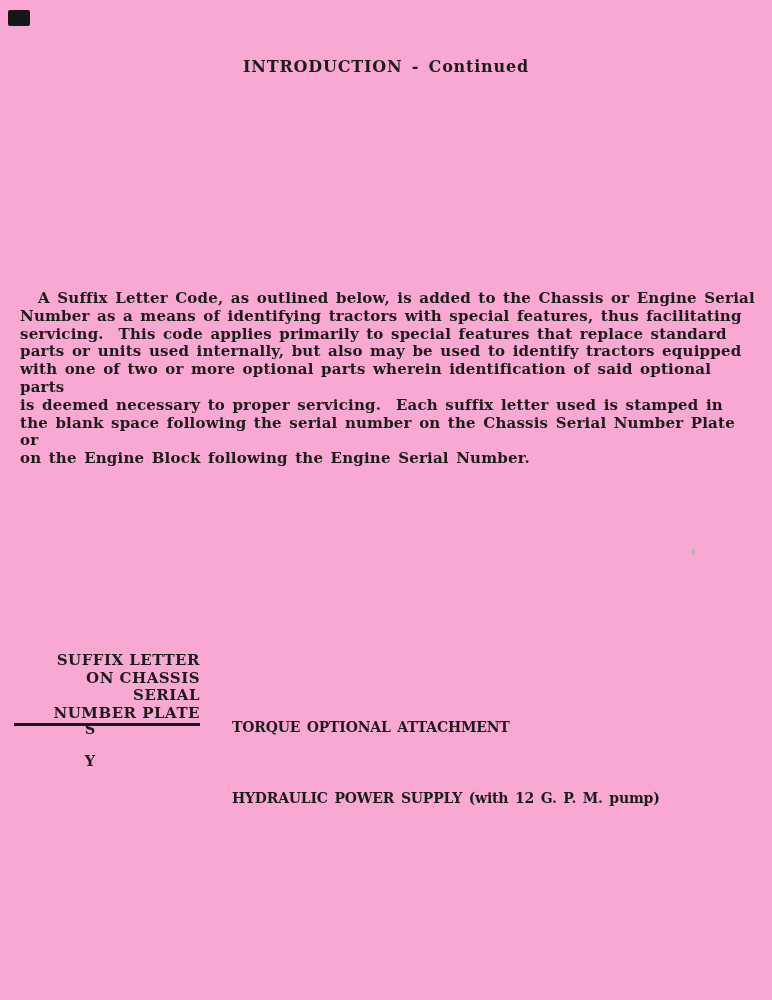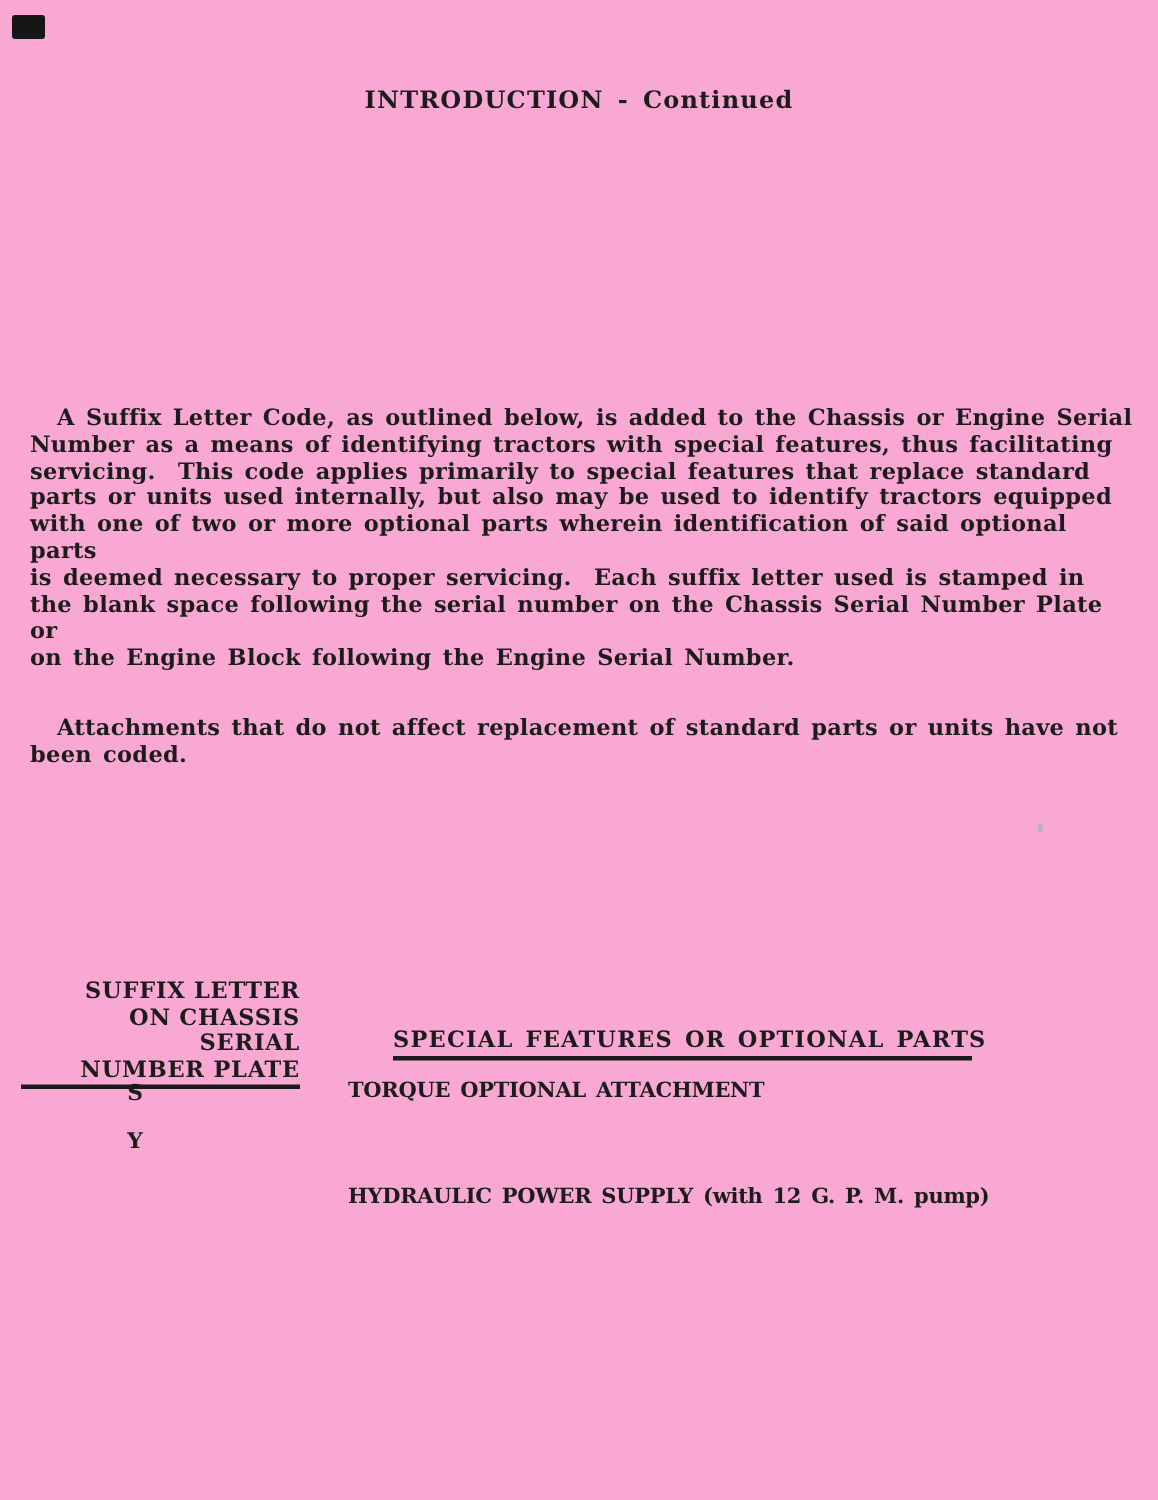--- a/index.html
+++ b/index.html
@@ -43,20 +43,21 @@
   }
   .body-par {
     left: 20px;
     width: 740px;
     font-size: 15px;
     line-height: 17.8px;
     letter-spacing: 0.2px;
     word-spacing: 2px;
     white-space: pre-wrap;
     text-indent: 18px;
+    margin-top: 20px;
   }
   .par-1 { top: 270px; }
   .par-2 { top: 477px; }
 
   .tbl-col1-header {
     left: 14px;
     top: 652px;
     width: 186px;
     text-align: right;
     font-size: 15px;
@@ -125,28 +126,25 @@
 
   <div class="abs body-par par-1">A Suffix Letter Code, as outlined below, is added to the Chassis or Engine Serial
 Number as a means of identifying tractors with special features, thus facilitating
 servicing.  This code applies primarily to special features that replace standard
 parts or units used internally, but also may be used to identify tractors equipped
 with one of two or more optional parts wherein identification of said optional parts
 is deemed necessary to proper servicing.  Each suffix letter used is stamped in
 the blank space following the serial number on the Chassis Serial Number Plate or
 on the Engine Block following the Engine Serial Number.</div>
 
-  <div class="abs body-par par-2">Attachments that do not affect replacement of standard parts or units have not
-been coded.</div>
 
   <div class="abs tbl-col1-header">SUFFIX LETTER
 ON CHASSIS SERIAL
 NUMBER PLATE</div>
 
-  <div class="abs tbl-col2-header">SPECIAL FEATURES OR OPTIONAL PARTS</div>
 
   <div class="row-s">
     <div class="abs row-code">S</div>
     <div class="abs row-feature">TORQUE OPTIONAL ATTACHMENT</div>
   </div>
 
   <div class="row-y">
     <div class="abs row-code">Y</div>
     <div class="abs row-feature">HYDRAULIC POWER SUPPLY (with 12 G. P. M. pump)</div>
   </div>

